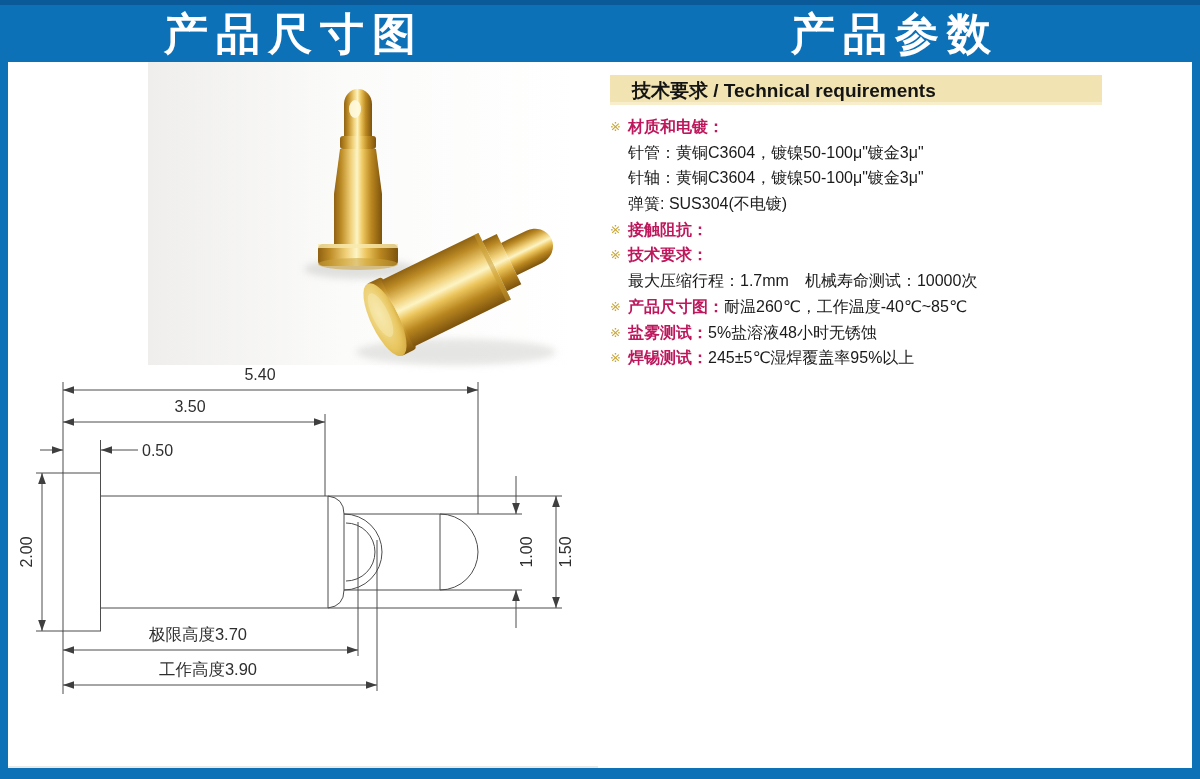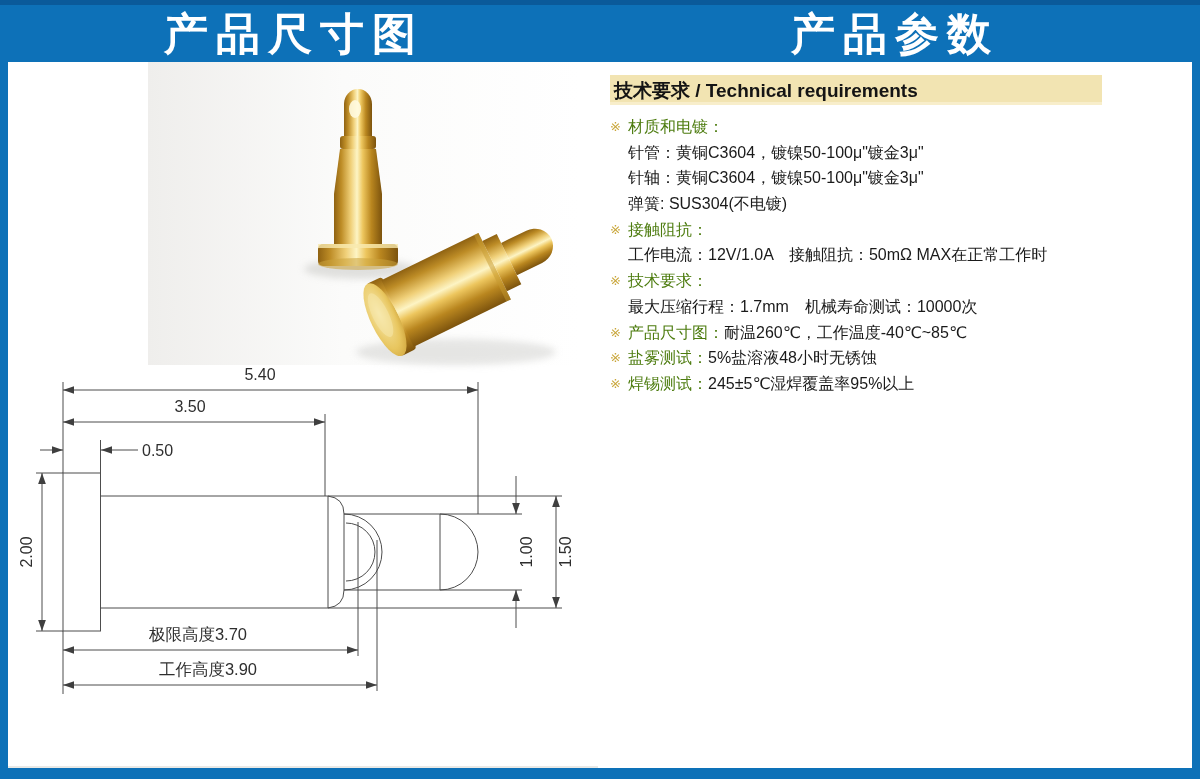--- a/index.html
+++ b/index.html
@@ -17,33 +17,33 @@
   #title-left{left:8px;width:572px;}
   #title-right{left:598px;width:594px;}
   .panel{position:absolute;top:62px;background:#ffffff;}
   #panel-left{left:8px;width:572px;height:704px;border-bottom:2px solid #e9e9e6;padding-left:42px;}
   #panel-right{left:598px;width:594px;height:706px;}
   #drawing-svg{position:absolute;left:0;top:0;}
 
   .spec-header{
     position:absolute;left:12px;top:13px;width:492px;height:30px;
     background:#f2e4b2;border-bottom:3px solid #f8eecb;
-    box-sizing:border-box;padding-left:4px;
+    box-sizing:border-box;padding-left:22px;
     font-size:19px;font-weight:bold;color:#141414;line-height:31px;
     white-space:nowrap;
   }
   .spec-lines{position:absolute;left:12px;top:55px;width:574px;}
   .spec-line{
     position:relative;height:25.7px;padding-left:18px;
     font-size:16px;color:#1a1a1a;white-space:nowrap;
   }
   .spec-line .marker{
     position:absolute;left:0;top:2px;font-size:13px;color:#c9a63a;
   }
-  .spec-line b{font-weight:normal;color:#4d7c0f;}
+  .spec-line b{font-weight:bold;color:#be185d;}
 
   
   .dl{stroke:#4d4d4d;stroke-width:1;fill:none;}
   text.dim{fill:#2e2e2e;font-size:16px;font-family:"Liberation Sans","DejaVu Sans",sans-serif;}
   text.dimcn{fill:#2e2e2e;font-size:16.5px;font-family:"Liberation Sans","DejaVu Sans",sans-serif;}
 </style>
 </head>
 <body>
 
 <div class="top-strip"></div>
@@ -170,20 +170,19 @@
 </div>
 
 <div id="panel-right" class="panel">
   <div class="spec-header">技术要求 / Technical requirements</div>
   <div class="spec-lines">
     <div class="spec-line"><span class="marker">※</span><b>材质和电镀：</b><span></span></div>
     <div class="spec-line"><span class="marker"></span><b></b><span>针管：黄铜C3604，镀镍50-100μ"镀金3μ"</span></div>
     <div class="spec-line"><span class="marker"></span><b></b><span>针轴：黄铜C3604，镀镍50-100μ"镀金3μ"</span></div>
     <div class="spec-line"><span class="marker"></span><b></b><span>弹簧: SUS304(不电镀)</span></div>
     <div class="spec-line"><span class="marker">※</span><b>接触阻抗：</b><span></span></div>
-    <div class="spec-line"><span class="marker"></span><b></b><span>工作电流：12V/1.0A　接触阻抗：50mΩ MAX在正常工作时</span></div>
     <div class="spec-line"><span class="marker">※</span><b>技术要求：</b><span></span></div>
     <div class="spec-line"><span class="marker"></span><b></b><span>最大压缩行程：1.7mm　机械寿命测试：10000次</span></div>
     <div class="spec-line"><span class="marker">※</span><b>产品尺寸图：</b><span>耐温260℃，工作温度-40℃~85℃</span></div>
     <div class="spec-line"><span class="marker">※</span><b>盐雾测试：</b><span>5%盐溶液48小时无锈蚀</span></div>
     <div class="spec-line"><span class="marker">※</span><b>焊锡测试：</b><span>245±5℃湿焊覆盖率95%以上</span></div>
   </div>
 </div>
 
 </body></html>

